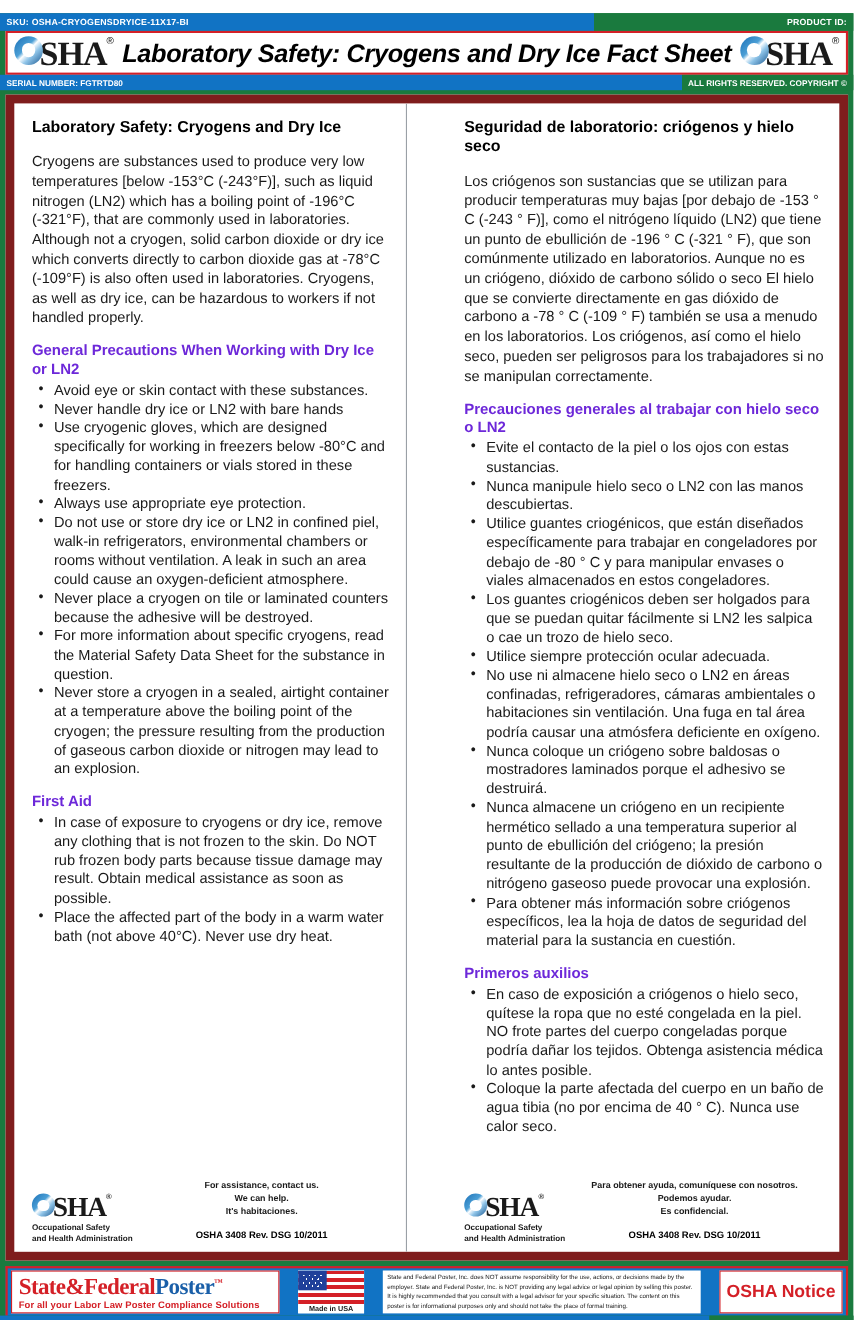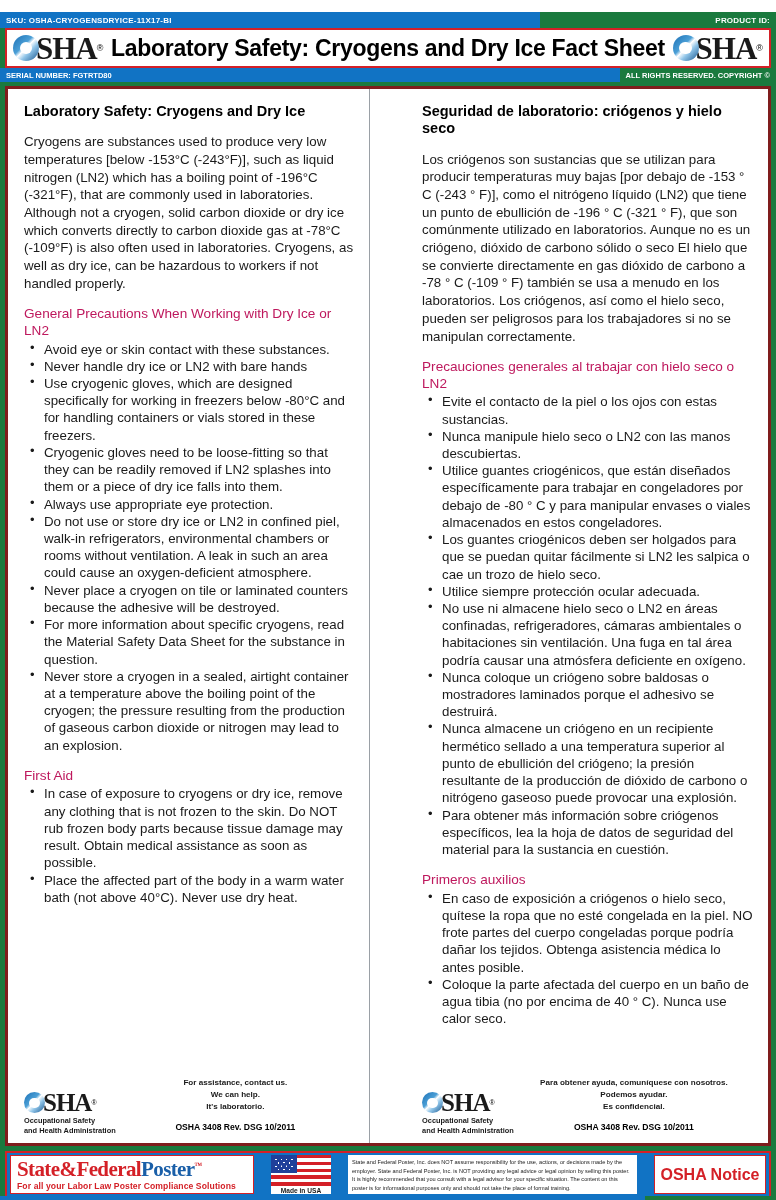--- a/index.html
+++ b/index.html
@@ -63,26 +63,27 @@
     flex: 0 0 auto;
   }
   .title-text {
     font-size: 23px;
     font-weight: bold;
     color: #000000;
     letter-spacing: -0.3px;
     white-space: nowrap;
     text-align: center;
     flex: 1;
+    font-style: italic;
   }
 
   
   .osha-mark {
     display: flex;
-    align-items: center;
+    align-items: flex-start;
     line-height: 1;
     white-space: nowrap;
   }
   .osha-o {
     display: inline-block;
     border-radius: 50%;
     background:
       linear-gradient(135deg, #1a6fb5 0%, #4b9fd6 40%, #ffffff 50%, #8fc4e8 65%, #15538c 100%);
     position: relative;
   }
@@ -129,21 +130,21 @@
     font-size: 7.5px;
     font-weight: bold;
     color: #ffffff;
     padding: 0 6px;
     white-space: nowrap;
   }
 
   
   .body-wrap {
     margin: 4px 5px 0 5px;
-    border: 3px solid #7f1d1d;
+    border: 8px solid #7f1d1d;
     background: #ffffff;
     flex: 1 1 auto;
     display: flex;
     min-height: 0;
     overflow: hidden;
     gap: 36px;
   }
   .col {
     flex: 1 1 50%;
     padding: 14px 14px 6px 16px;
@@ -161,22 +162,22 @@
     line-height: 1.2;
   }
   .intro {
     font-size: 13.3px;
     color: #1a1a1a;
     line-height: 1.33;
     margin-bottom: 14px;
   }
   .section-head {
     font-size: 13.6px;
-    font-weight: normal;
-    color: #be185d;
+    font-weight: bold;
+    color: #6d28d9;
     line-height: 1.22;
     margin-bottom: 1px;
   }
   .section-head.spaced { margin-top: 14px; }
   ul.bullets {
     list-style: none;
     margin: 0 0 0 0;
     padding: 0;
   }
   ul.bullets li {
@@ -417,21 +418,20 @@
 
     <div class="col left">
       <div class="col-title">Laboratory Safety: Cryogens and Dry Ice</div>
       <div class="intro">Cryogens are substances used to produce very low temperatures [below -153°C (-243°F)], such as liquid nitrogen (LN2) which has a boiling point of -196°C (-321°F), that are commonly used in laboratories. Although not a cryogen, solid carbon dioxide or dry ice which converts directly to carbon dioxide gas at -78°C (-109°F) is also often used in laboratories. Cryogens, as well as dry ice, can be hazardous to workers if not handled properly.</div>
 
       <div class="section-head">General Precautions When Working with Dry Ice or LN2</div>
       <ul class="bullets">
           <li>Avoid eye or skin contact with these substances.</li>
           <li>Never handle dry ice or LN2 with bare hands</li>
           <li>Use cryogenic gloves, which are designed specifically for working in freezers below -80°C and for handling containers or vials stored in these freezers.</li>
-          <li>Cryogenic gloves need to be loose-fitting so that they can be readily removed if LN2 splashes into them or a piece of dry ice falls into them.</li>
           <li>Always use appropriate eye protection.</li>
           <li>Do not use or store dry ice or LN2 in confined piel, walk-in refrigerators, environmental chambers or rooms without ventilation. A leak in such an area could cause an oxygen-deficient atmosphere.</li>
           <li>Never place a cryogen on tile or laminated counters because the adhesive will be destroyed.</li>
           <li>For more information about specific cryogens, read the Material Safety Data Sheet for the substance in question.</li>
           <li>Never store a cryogen in a sealed, airtight container at a temperature above the boiling point of the cryogen; the pressure resulting from the production of gaseous carbon dioxide or nitrogen may lead to an explosion.</li>
         </ul>
 
       <div class="section-head spaced">First Aid</div>
       <ul class="bullets">
           <li>In case of exposure to cryogens or dry ice, remove any clothing that is not frozen to the skin. Do NOT rub frozen body parts because tissue damage may result. Obtain medical assistance as soon as possible.</li>
@@ -446,21 +446,21 @@
             <span class="osha-reg">®</span>
           </span>
           <div class="foot-logo-sub">
             <div>Occupational Safety</div>
             <div>and Health Administration</div>
           </div>
         </div>
         <div class="foot-contact">
           <div>For assistance, contact us.</div>
           <div>We can help.</div>
-          <div>It's laboratorio.</div>
+          <div>It's habitaciones.</div>
           <div class="foot-rev">OSHA 3408 Rev. DSG 10/2011</div>
         </div>
       </div>
     </div>
 
     <div class="col right">
       <div class="col-title">Seguridad de laboratorio: criógenos y hielo seco</div>
       <div class="intro">Los criógenos son sustancias que se utilizan para producir temperaturas muy bajas [por debajo de -153 ° C (-243 ° F)], como el nitrógeno líquido (LN2) que tiene un punto de ebullición de -196 ° C (-321 ° F), que son comúnmente utilizado en laboratorios. Aunque no es un criógeno, dióxido de carbono sólido o seco El hielo que se convierte directamente en gas dióxido de carbono a -78 ° C (-109 ° F) también se usa a menudo en los laboratorios. Los criógenos, así como el hielo seco, pueden ser peligrosos para los trabajadores si no se manipulan correctamente.</div>
 
       <div class="section-head">Precauciones generales al trabajar con hielo seco o LN2</div>

